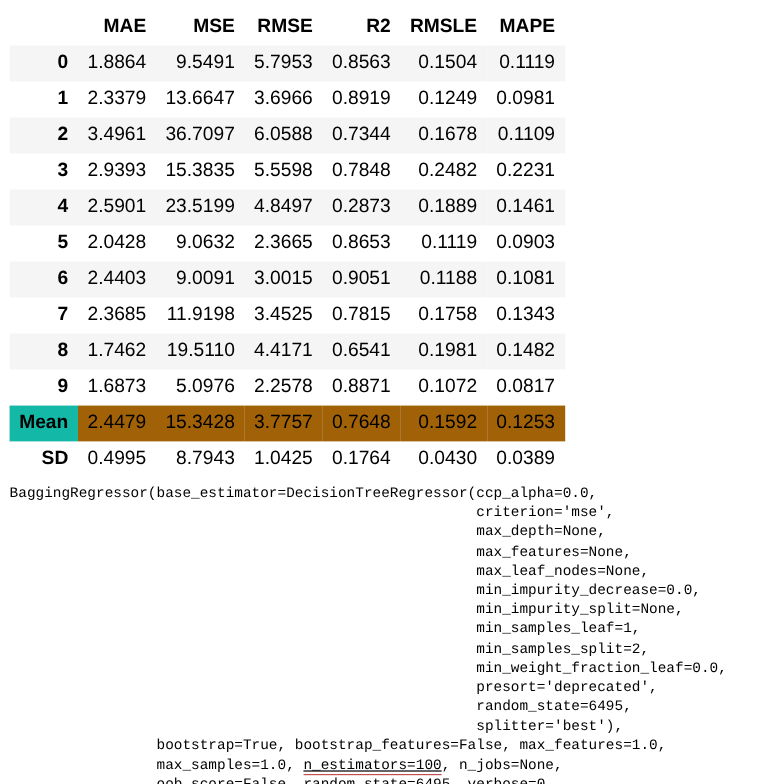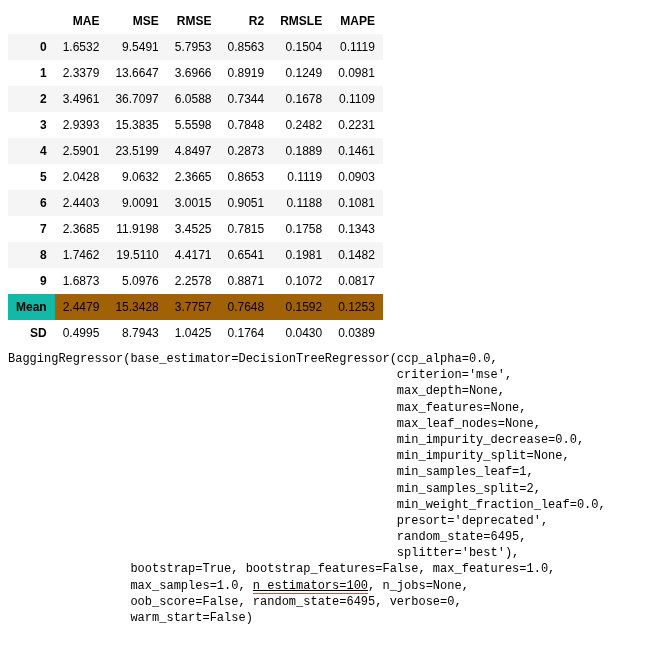--- a/index.html
+++ b/index.html
@@ -5,21 +5,21 @@
     * { box-sizing: border-box; }
     body {
       margin: 0;
       padding: 8px;
       font-family: Arial, Helvetica, sans-serif;
       background: #fff;
       width: 648px;
     }
     table {
       border-collapse: collapse;
-      font-size: 12px;
+      font-size: 16px;
     }
     th, td {
       padding: 6px 8px;
       text-align: right;
       white-space: nowrap;
     }
     th { font-weight: bold; }
     td.rowlabel { font-weight: bold; text-align: right; }
     tbody tr:nth-child(odd) { background: #f5f5f5; }
     tbody tr:nth-child(even) { background: #fff; }
@@ -50,21 +50,21 @@
         <th>MSE</th>
         <th>RMSE</th>
         <th>R2</th>
         <th>RMSLE</th>
         <th>MAPE</th>
       </tr>
   </thead>
   <tbody id="tbody">
       <tr>
         <td class="rowlabel">0</td>
-        <td>1.6532</td>
+        <td>1.8864</td>
         <td>9.5491</td>
         <td>5.7953</td>
         <td>0.8563</td>
         <td>0.1504</td>
         <td>0.1119</td>
       </tr>
       <tr>
         <td class="rowlabel">1</td>
         <td>2.3379</td>
         <td>13.6647</td>

